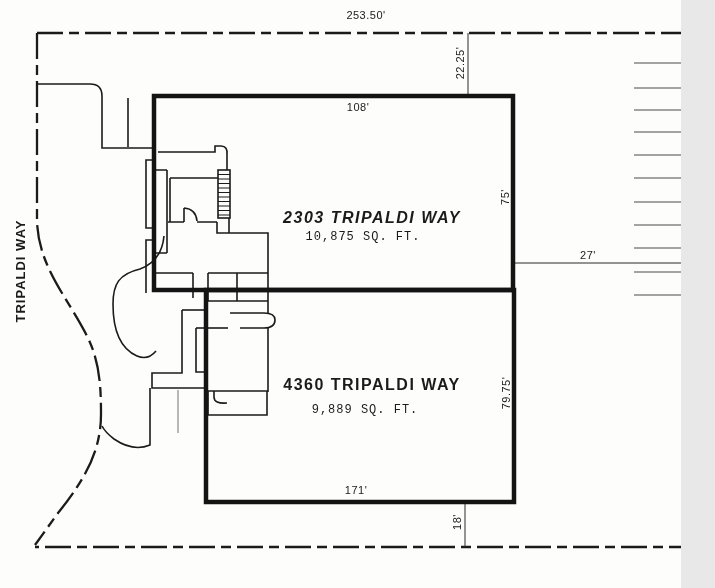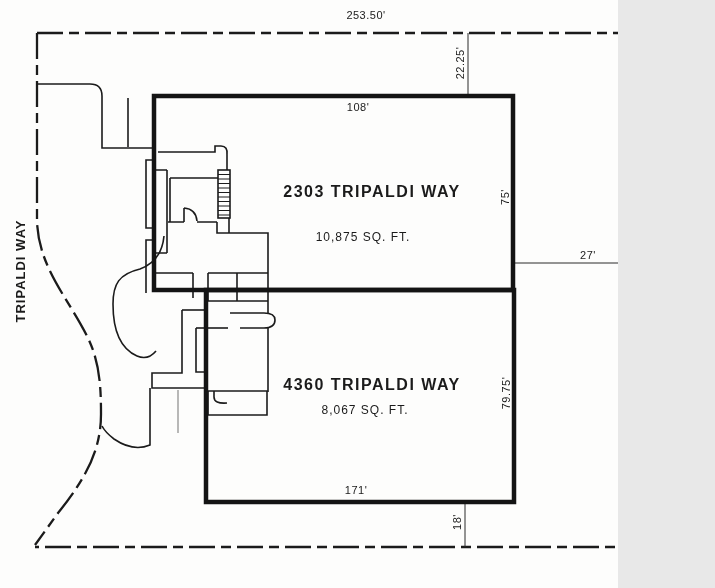--- a/index.html
+++ b/index.html
@@ -1,30 +1,30 @@
 <!DOCTYPE html>
 <html><head>
 <meta charset="utf-8">
 <style>
   html,body{margin:0;padding:0;background:#e8e8e8;}
   .page{
-    position:relative;width:618px;height:588px;background:#fdfdfc;
+    position:relative;width:681px;height:588px;background:#fdfdfc;
     font-family:"Liberation Sans","DejaVu Sans",sans-serif;color:#1b1b1b;
     overflow:hidden;
   }
   svg{position:absolute;left:0;top:0;}
   .lbl{
     position:absolute;transform:translate(-50%,-50%);
     white-space:nowrap;color:#1b1b1b;line-height:1;
   }
   .lbl.rot{transform:translate(-50%,-50%) rotate(-90deg);}
   .dim{font-size:11px;letter-spacing:.5px;}
   .street{font-size:13px;font-weight:700;letter-spacing:1px;}
   .bname{font-size:16px;font-weight:600;letter-spacing:1.5px;}
-  .barea{font-size:12px;letter-spacing:1px;}
+  .barea{font-size:12px;letter-spacing:1px;font-family:Liberation Mono, monospace;}
 </style>
 </head>
 <body>
 
 <div class="page">
 
   <svg width="715" height="588" viewBox="0 0 715 588">
 
     <g fill="none" stroke="#1b1b1b" stroke-width="2.3" stroke-dasharray="26 6 10 6">
       <path d="M 37,33 H 685 V 547 H 35"></path>
@@ -99,21 +99,21 @@
 
   <div class="lbl dim" style="left:366px;top:15px;">253.50'</div>
   <div class="lbl street rot" style="left:20px;top:271px;">TRIPALDI WAY</div>
   <div class="lbl dim rot" style="left:460px;top:63px;">22.25'</div>
   <div class="lbl dim rot" style="left:701px;top:245px;">195.00'</div>
   <div class="lbl dim" style="left:588px;top:255px;">27'</div>
   <div class="lbl dim rot" style="left:457px;top:522px;">18'</div>
 
   <div class="lbl dim" style="left:358px;top:107px;">108'</div>
   <div class="lbl dim rot" style="left:505px;top:197px;">75'</div>
-  <div class="lbl bname" style="left:372px;top:192px;">2303 TRIPALDI WAY</div>
+  <div class="lbl bname" style="left:372px;top:218px;font-style:italic;">2303 TRIPALDI WAY</div>
   <div class="lbl barea" style="left:363px;top:237px;">10,875 SQ. FT.</div>
 
   <div class="lbl bname" style="left:372px;top:385px;">4360 TRIPALDI WAY</div>
-  <div class="lbl barea" style="left:365px;top:410px;">8,067 SQ. FT.</div>
+  <div class="lbl barea" style="left:365px;top:410px;">9,889 SQ. FT.</div>
   <div class="lbl dim rot" style="left:506px;top:393px;">79.75'</div>
   <div class="lbl dim" style="left:356px;top:490px;">171'</div>
 
 </div>
 
 </body></html>

